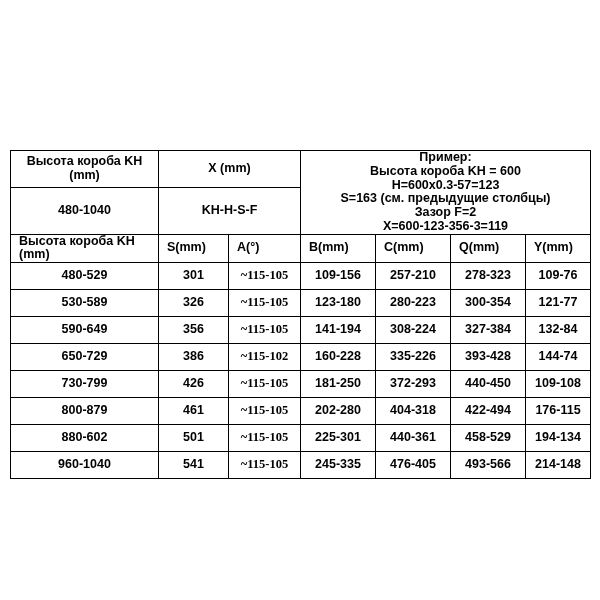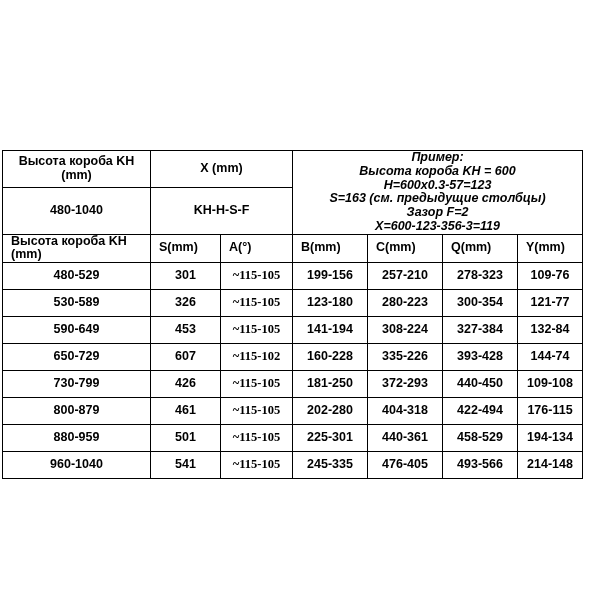--- a/index.html
+++ b/index.html
@@ -9,21 +9,21 @@
   body {
     width: 600px;
     height: 600px;
     background: #ffffff;
     font-family: "Liberation Sans", sans-serif;
     color: #000000;
     overflow: hidden;
   }
   .sheet {
     position: absolute;
-    left: 2px;
+    left: 10px;
     top: 150px;
     width: 580px;
   }
   table.spec {
     border-collapse: collapse;
     table-layout: fixed;
     width: 580px;
   }
   table.spec td {
     border: 1px solid #000000;
@@ -48,21 +48,20 @@
     text-align: left;
     vertical-align: top;
     font-weight: normal;
     font-size: 9.5px;
     padding: 3px 5px 3px 6px;
     line-height: 1.32;
   }
   .example-cell .exline {
     display: block;
     white-space: nowrap;
-    font-style: italic;
   }
   
   .col-head {
     font-size: 12px;
     font-weight: bold;
     height: 28px;
   }
   .col-head.left {
     text-align: left;
     padding-left: 8px;
@@ -118,46 +117,46 @@
         <td class="col-head left">B(mm)</td>
         <td class="col-head left">C(mm)</td>
         <td class="col-head left">Q(mm)</td>
         <td class="col-head left">Y(mm)</td>
       </tr>
 
       <tr class="data-row">
         <td>480-529</td>
         <td>301</td>
         <td class="tilde">~115-105</td>
-        <td>199-156</td>
+        <td>109-156</td>
         <td>257-210</td>
         <td>278-323</td>
         <td>109-76</td>
       </tr>
       <tr class="data-row">
         <td>530-589</td>
         <td>326</td>
         <td class="tilde">~115-105</td>
         <td>123-180</td>
         <td>280-223</td>
         <td>300-354</td>
         <td>121-77</td>
       </tr>
       <tr class="data-row">
         <td>590-649</td>
-        <td>453</td>
+        <td>356</td>
         <td class="tilde">~115-105</td>
         <td>141-194</td>
         <td>308-224</td>
         <td>327-384</td>
         <td>132-84</td>
       </tr>
       <tr class="data-row">
         <td>650-729</td>
-        <td>607</td>
+        <td>386</td>
         <td class="tilde">~115-102</td>
         <td>160-228</td>
         <td>335-226</td>
         <td>393-428</td>
         <td>144-74</td>
       </tr>
       <tr class="data-row">
         <td>730-799</td>
         <td>426</td>
         <td class="tilde">~115-105</td>
@@ -169,21 +168,21 @@
       <tr class="data-row">
         <td>800-879</td>
         <td>461</td>
         <td class="tilde">~115-105</td>
         <td>202-280</td>
         <td>404-318</td>
         <td>422-494</td>
         <td>176-115</td>
       </tr>
       <tr class="data-row">
-        <td>880-959</td>
+        <td>880-602</td>
         <td>501</td>
         <td class="tilde">~115-105</td>
         <td>225-301</td>
         <td>440-361</td>
         <td>458-529</td>
         <td>194-134</td>
       </tr>
       <tr class="data-row">
         <td>960-1040</td>
         <td>541</td>

